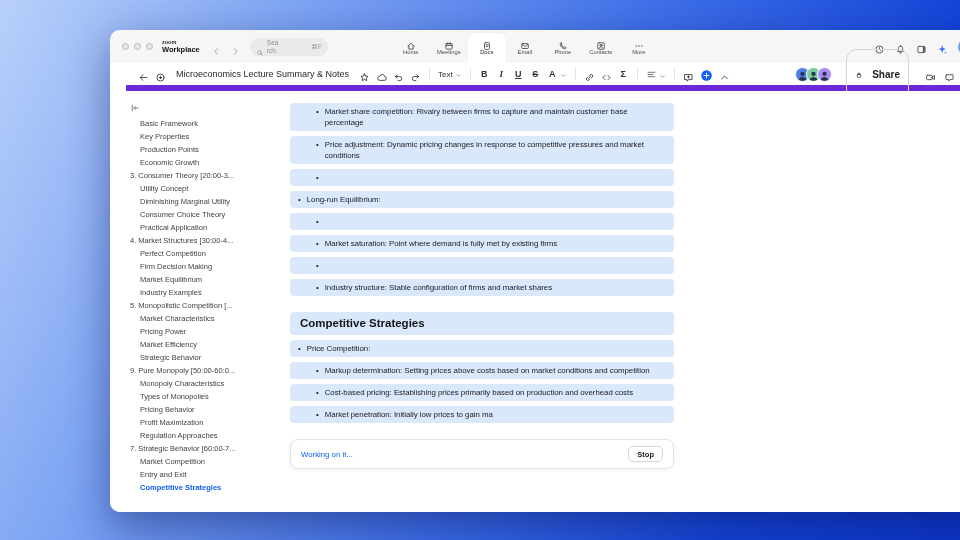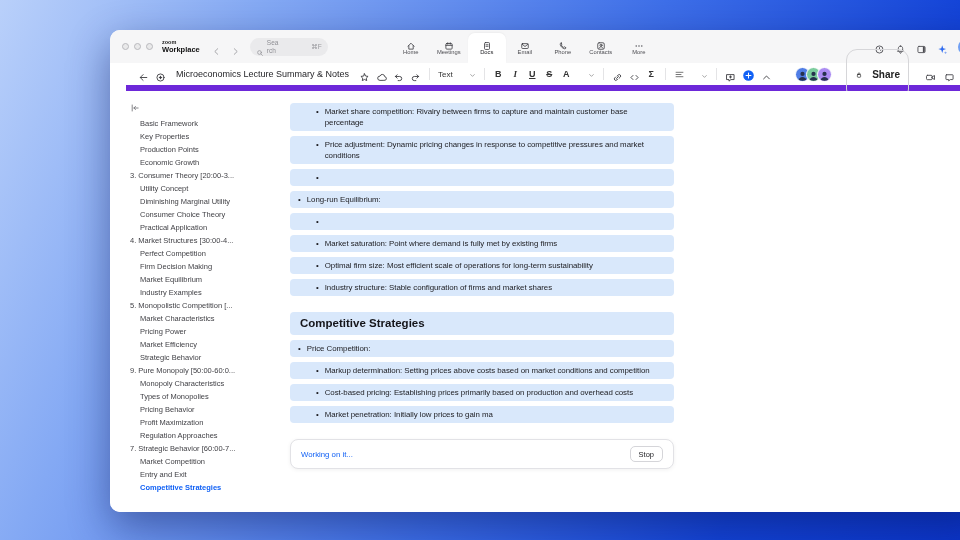--- a/index.html
+++ b/index.html
@@ -39,21 +39,21 @@
   
   .toolbar { height:28px; background:#fff; border-bottom:6px solid #6d28d9; display:flex; align-items:center; padding:0 12px; gap:6px; flex:none;margin-left:16px; }
   .tbtn { display:flex; align-items:center; justify-content:center; color:#3a3a3f; }
   .tbtn .ic { width:11px; height:11px; }
   .doc-title { font-size:9px; font-weight:500; color:#1f1f23; white-space:nowrap; margin:0 4px; }
   .sep { width:1px; height:12px; background:#e4e4e6; margin:0 2px; flex:none; }
   .fmt { font-size:9px; font-weight:600; color:#333; width:11px; text-align:center; }
   .fmt.i { font-style:italic; font-family:"Liberation Serif","DejaVu Serif",serif; }
   .fmt.u { text-decoration:underline; }
   .fmt.s { text-decoration:line-through; }
-  .drop { display:flex; align-items:flex-end; gap:16px; font-size:8px; color:#333; }
+  .drop { display:flex; align-items:flex-end; gap:2px; font-size:8px; color:#333; }
   .drop .ic { width:7px; height:7px; color:#666; }
   .blue-plus { width:13px; height:13px; }
   .collab { display:flex; margin-left:auto; }
   .collab .avatar { width:15px; height:15px; margin-left:-4px; border:1.5px solid #fff; }
   .collab .avatar:first-child { margin-left:0; }
   .share { display:flex; align-items:center; gap:9px; border:1px solid #d6d6d9; border-radius:11px; padding:19px 8px; font-size:10px; font-weight:600; color:#222; margin-left:8px; }
   .share .ic { width:8px; height:8px; }
   .tb-right-icons { display:flex; align-items:center; gap:8px; margin-left:10px; color:#44444a; }
   .tb-right-icons .ic { width:11px; height:11px; }
 
@@ -75,21 +75,21 @@
   .h2-text { font-size:11.5px; font-weight:bold; line-height:15px; letter-spacing:0; color:#15151a; }
 
   
   .ai-card { width:384px; margin-top:16px; background:#fff; border:1px solid #e2e2e6; border-radius:8px; box-shadow:0 1px 4px rgba(0,0,0,.06); }
   .ai-row1 { display:flex; align-items:center; gap:4px; padding:8px 10px; font-size:7.5px; color:#222; border-bottom:1px solid #ededf0; flex-wrap:nowrap; }
   .ai-row1 .ic { width:10px; height:10px; flex:none; }
   .chip { display:flex; align-items:center; gap:3px; background:#efeff1; border-radius:8px; padding:2px 6px; font-size:6.2px; color:#555; white-space:nowrap; }
   .chip .ic { width:6.5px; height:6.5px; color:#777; }
   .ai-row2 { display:flex; align-items:center; justify-content:space-between; padding:6px 10px; }
   .working { font-size:7.8px; font-weight:normal; color:#1161f5; }
-  .stop-btn { font-size:7.5px; font-weight:normal; color:#1c1c20; border:1px solid #d5d5d9; border-radius:5px; padding:2.5px 8px; background:#fff; }
+  .stop-btn { font-size:7.5px; font-weight:bold; color:#1c1c20; border:1px solid #d5d5d9; border-radius:5px; padding:2.5px 8px; background:#fff; }
 
   .ic svg { width:100%; height:100%; fill:none; stroke:currentColor; stroke-width:1.3; stroke-linecap:round; stroke-linejoin:round; }
 </style>
 </head>
 <body>
 
 <div class="bg">
   <div class="window">
 
     <div class="topbar">
@@ -389,21 +389,20 @@
             </div>
             <div class="block lvl2">
               <span class="bullet">•</span>
             </div>
             <div class="block lvl2">
               <span class="bullet">•</span>
               <span class="btext">Market saturation: Point where demand is fully met by existing firms</span>
             </div>
             <div class="block lvl2">
               <span class="bullet">•</span>
-              <span class="btext">Optimal firm size: Most efficient scale of operations for long-term sustainability</span>
             </div>
             <div class="block lvl2">
               <span class="bullet">•</span>
               <span class="btext">Industry structure: Stable configuration of firms and market shares</span>
             </div>
             <div class="block h2">
               <span class="h2-text">Competitive Strategies</span>
             </div>
             <div class="block lvl1">
               <span class="bullet">•</span>

